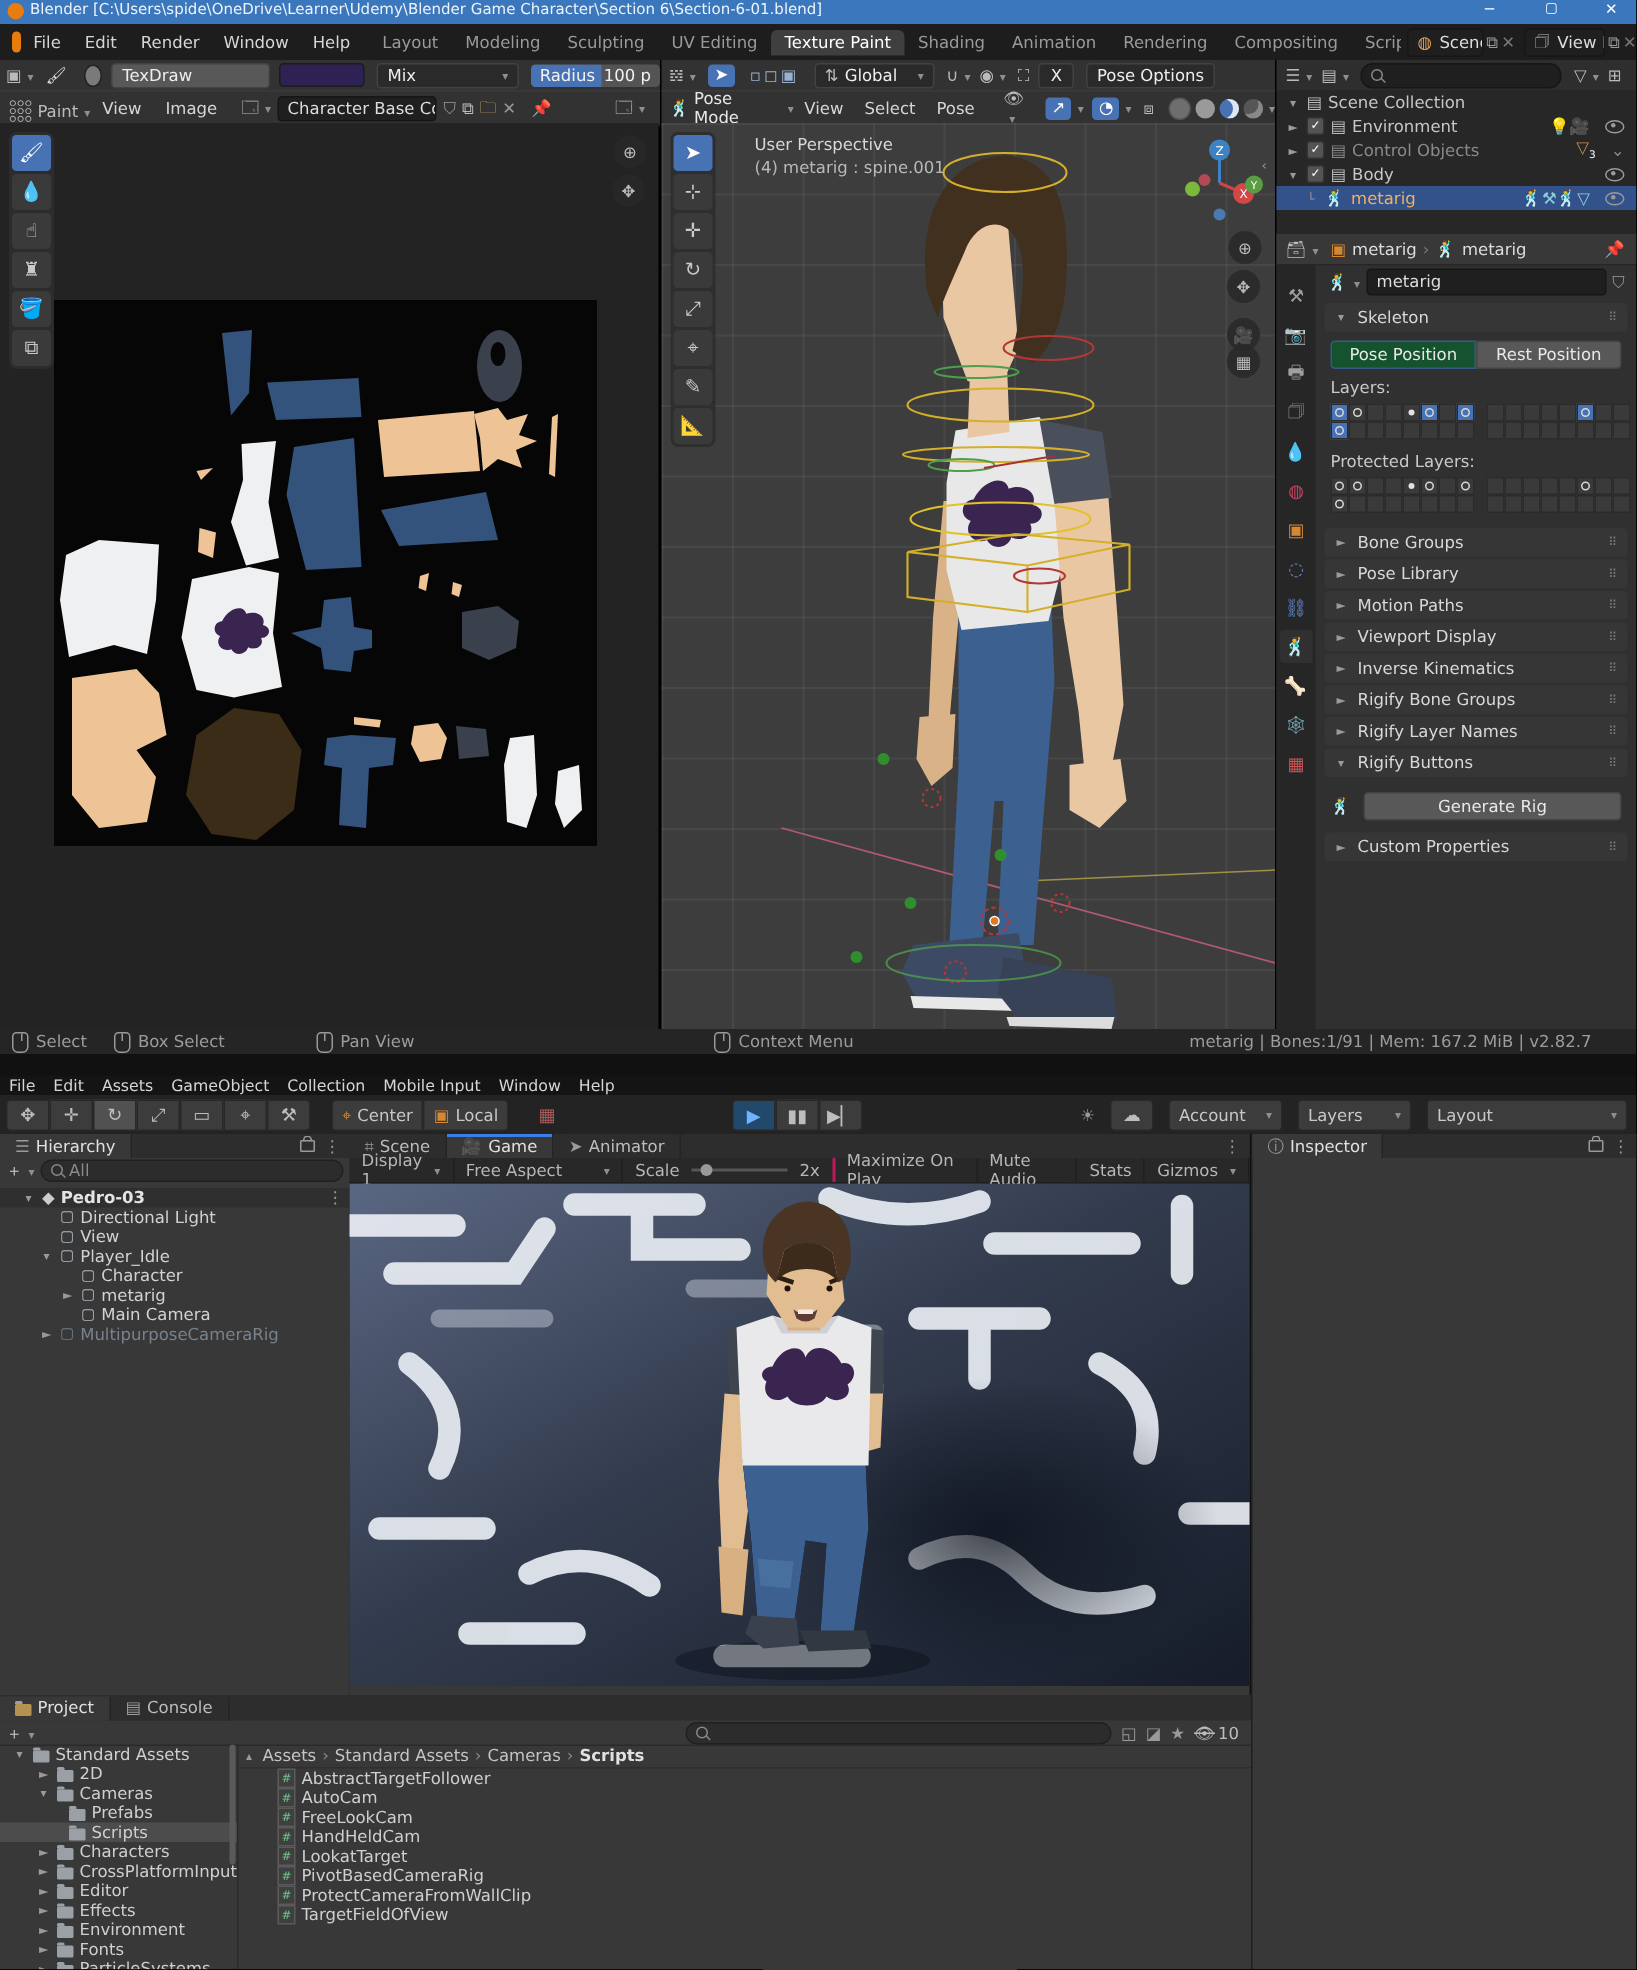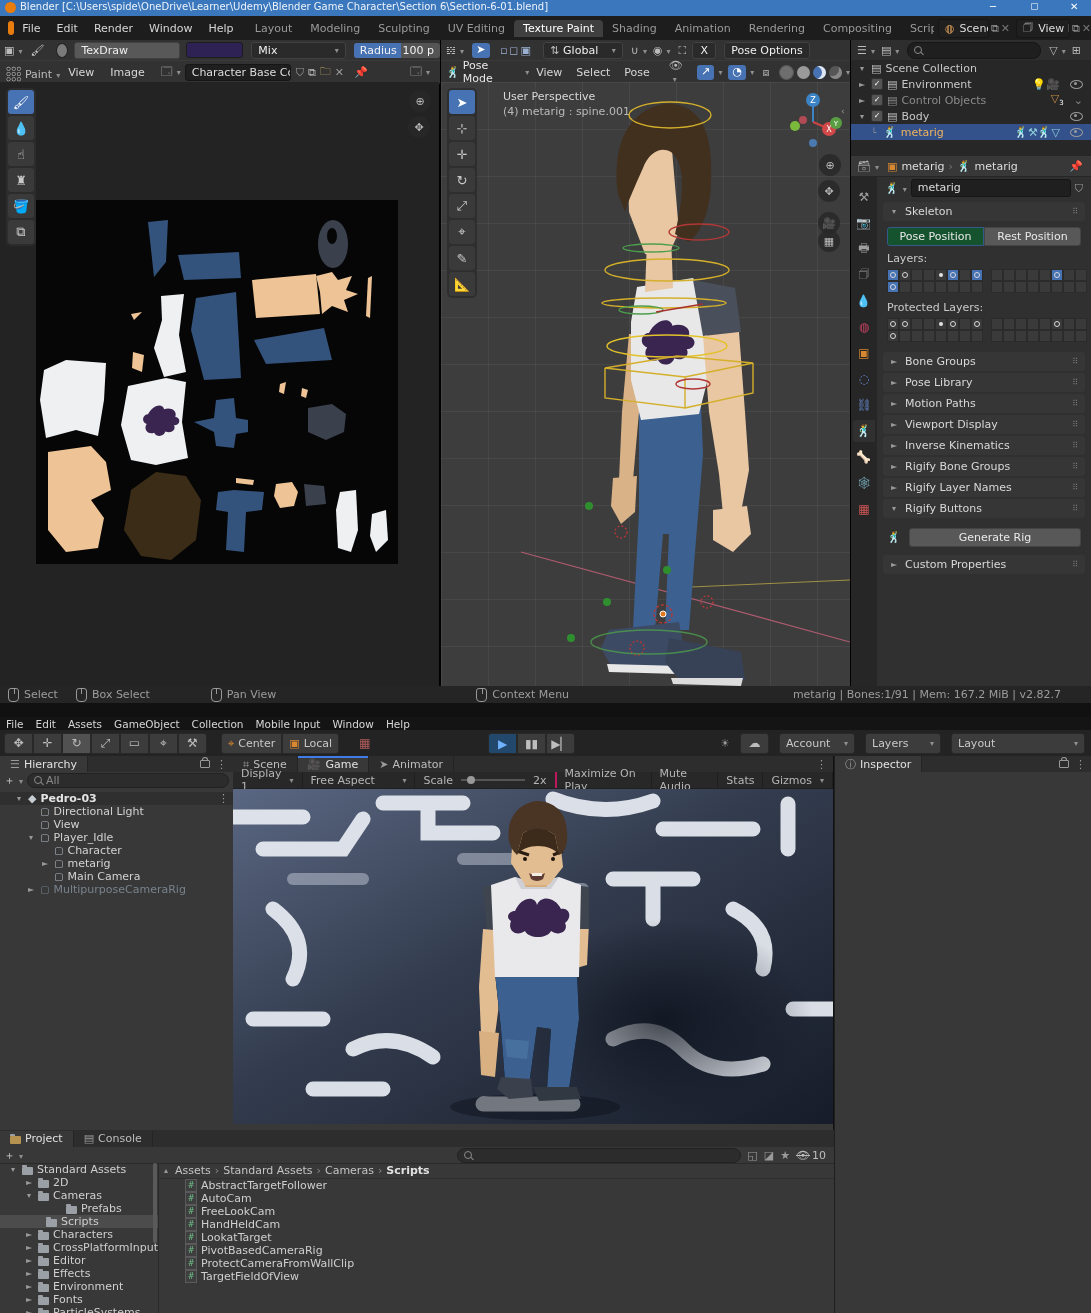--- a/index.html
+++ b/index.html
@@ -841,21 +841,21 @@
     <div class="prow" style="padding-left:24px;">
           <span class="tri">►</span>
           <span class="folder"></span>
           <span>2D</span>
         </div>
     <div class="prow" style="padding-left:24px;">
           <span class="tri">▾</span>
           <span class="folder"></span>
           <span>Cameras</span>
         </div>
-    <div class="prow" style="padding-left:66px;">
+    <div class="prow" style="padding-left:46px;">
           <span class="folder"></span>
           <span>Prefabs</span>
         </div>
     <div class="prow" style="padding-left:46px;background:#4c4c4c;">
           <span class="folder"></span>
           <span>Scripts</span>
         </div>
     <div class="prow" style="padding-left:24px;">
           <span class="tri">►</span>
           <span class="folder"></span>

